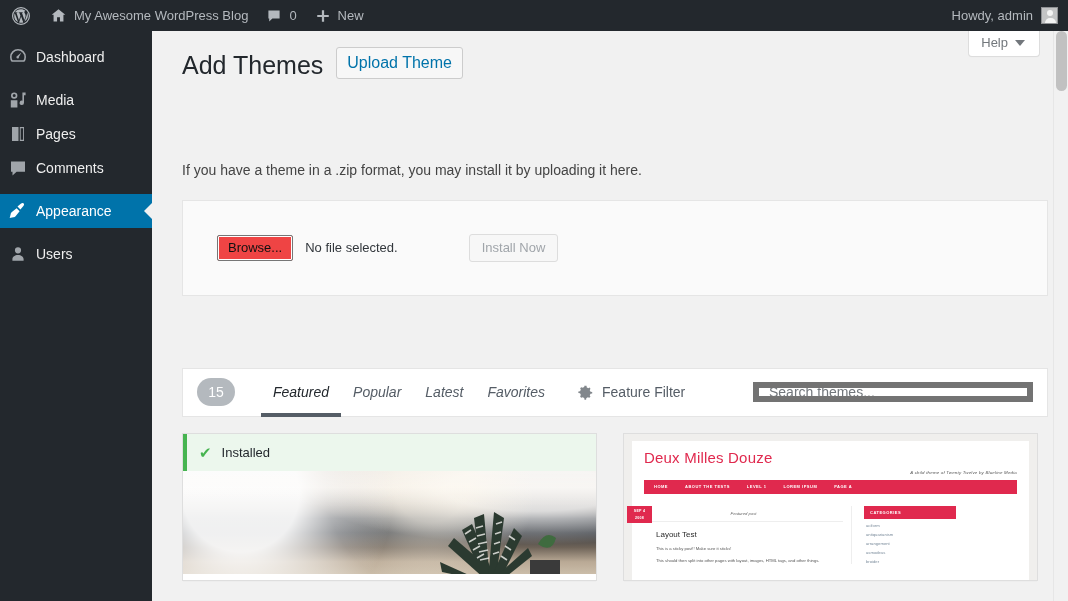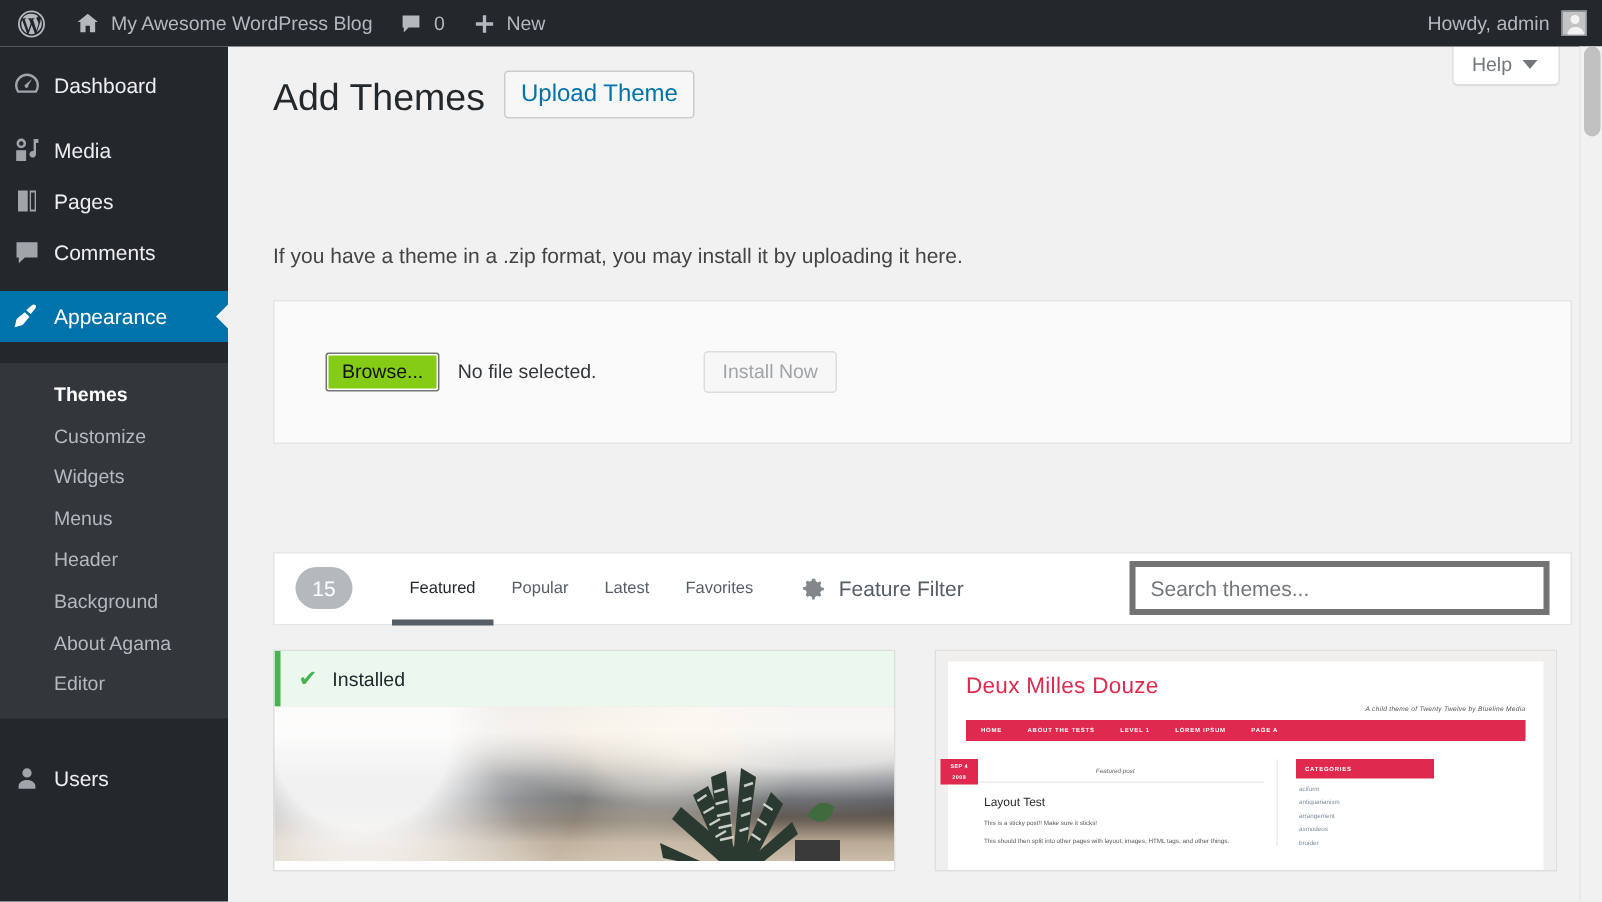--- a/index.html
+++ b/index.html
@@ -145,21 +145,21 @@
   }
   .upload-theme {
     margin-top: 22px;
     background: #fafafa;
     border: 1px solid #e5e5e5;
     height: 96px;
     display: flex; align-items: center;
     padding-left: 34px;
   }
   .browse-btn {
-    background: #84cc16;
+    background: #ef4444;
     border: 1px solid #767676;
     border-radius: 2px;
     font-size: 13px;
     color: #111;
     padding: 4px 10px 5px;
     cursor: pointer;
     box-shadow: inset 0 0 0 1px #fff;
   }
   .no-file { font-size: 13px; color: #32373c; margin-left: 12px; }
   .install-now {
@@ -187,36 +187,37 @@
     background: #b4b9be;
     color: #fff;
     border-radius: 30px;
     font-size: 14px;
     min-width: 38px; height: 28px;
     display: flex; align-items: center; justify-content: center;
     padding: 0 8px;
   }
   .filter-links { display: flex; align-items: center; margin-left: 26px; height: 49px; }
   .filter-links a {
-    font-size: 11px; color: #555d66;
+    font-size: 14px; color: #555d66;
     padding: 0 12px;
     height: 49px; line-height: 49px;
     text-decoration: none; cursor: pointer;
     position: relative;
+    font-style: italic;
   }
   .filter-links a.current { color: #23282d; box-shadow: inset 0 -4px 0 #555d66; }
   .drawer-toggle {
     display: flex; align-items: center; gap: 8px;
     font-size: 14px; color: #555d66;
     margin-left: 20px; cursor: pointer;
   }
   .search-form { margin-left: auto; }
   .search-form input {
-    width: 280px; height: 36px;
-    border: 4px solid #737373;
+    width: 280px; height: 20px;
+    border: 6px solid #737373;
     border-radius: 0;
     padding: 3px 10px;
     font-size: 14px;
     color: #32373c;
     font-family: "Liberation Sans", sans-serif;
     background: #fff;
   }
   .search-form input::placeholder { color: #72777c; opacity: 1; }
 
   
@@ -407,30 +408,20 @@
 
   <div class="menu-top current">
     <span class="mi">
       <svg class="icon-svg" width="20" height="20" viewBox="0 0 20 20" fill="currentColor">
         <path d="M15.6 2.4c-.7-.7-1.6-.5-2.5.2l-3.6 3 2.9 2.9 3-3.6c.7-.9.9-1.8.2-2.5zM8.6 7.2L3.9 11c-.8.6-1.3 1.6-1.3 2.6l-.9 3.5 3.5-.9c1 0 2-.5 2.6-1.3l3.8-4.7L8.6 7.2z"></path>
       </svg>
     </span>
     <span class="ml">Appearance</span>
   </div>
 
-  <ul class="submenu">
-    <li class="current">Themes</li>
-    <li>Customize</li>
-    <li>Widgets</li>
-    <li>Menus</li>
-    <li>Header</li>
-    <li>Background</li>
-    <li>About Agama</li>
-    <li>Editor</li>
-  </ul>
 
   <div class="menu-sep"></div>
 
 
   <div class="menu-top">
     <span class="mi">
       <svg class="icon-svg" width="20" height="20" viewBox="0 0 20 20" fill="currentColor">
         <path d="M10 3.2a3.1 3.1 0 100 6.2 3.1 3.1 0 000-6.2zM10 11c-3.1 0-5.6 1.8-5.6 4v1.8h11.2V15c0-2.2-2.5-4-5.6-4z"></path>
       </svg>
     </span>

